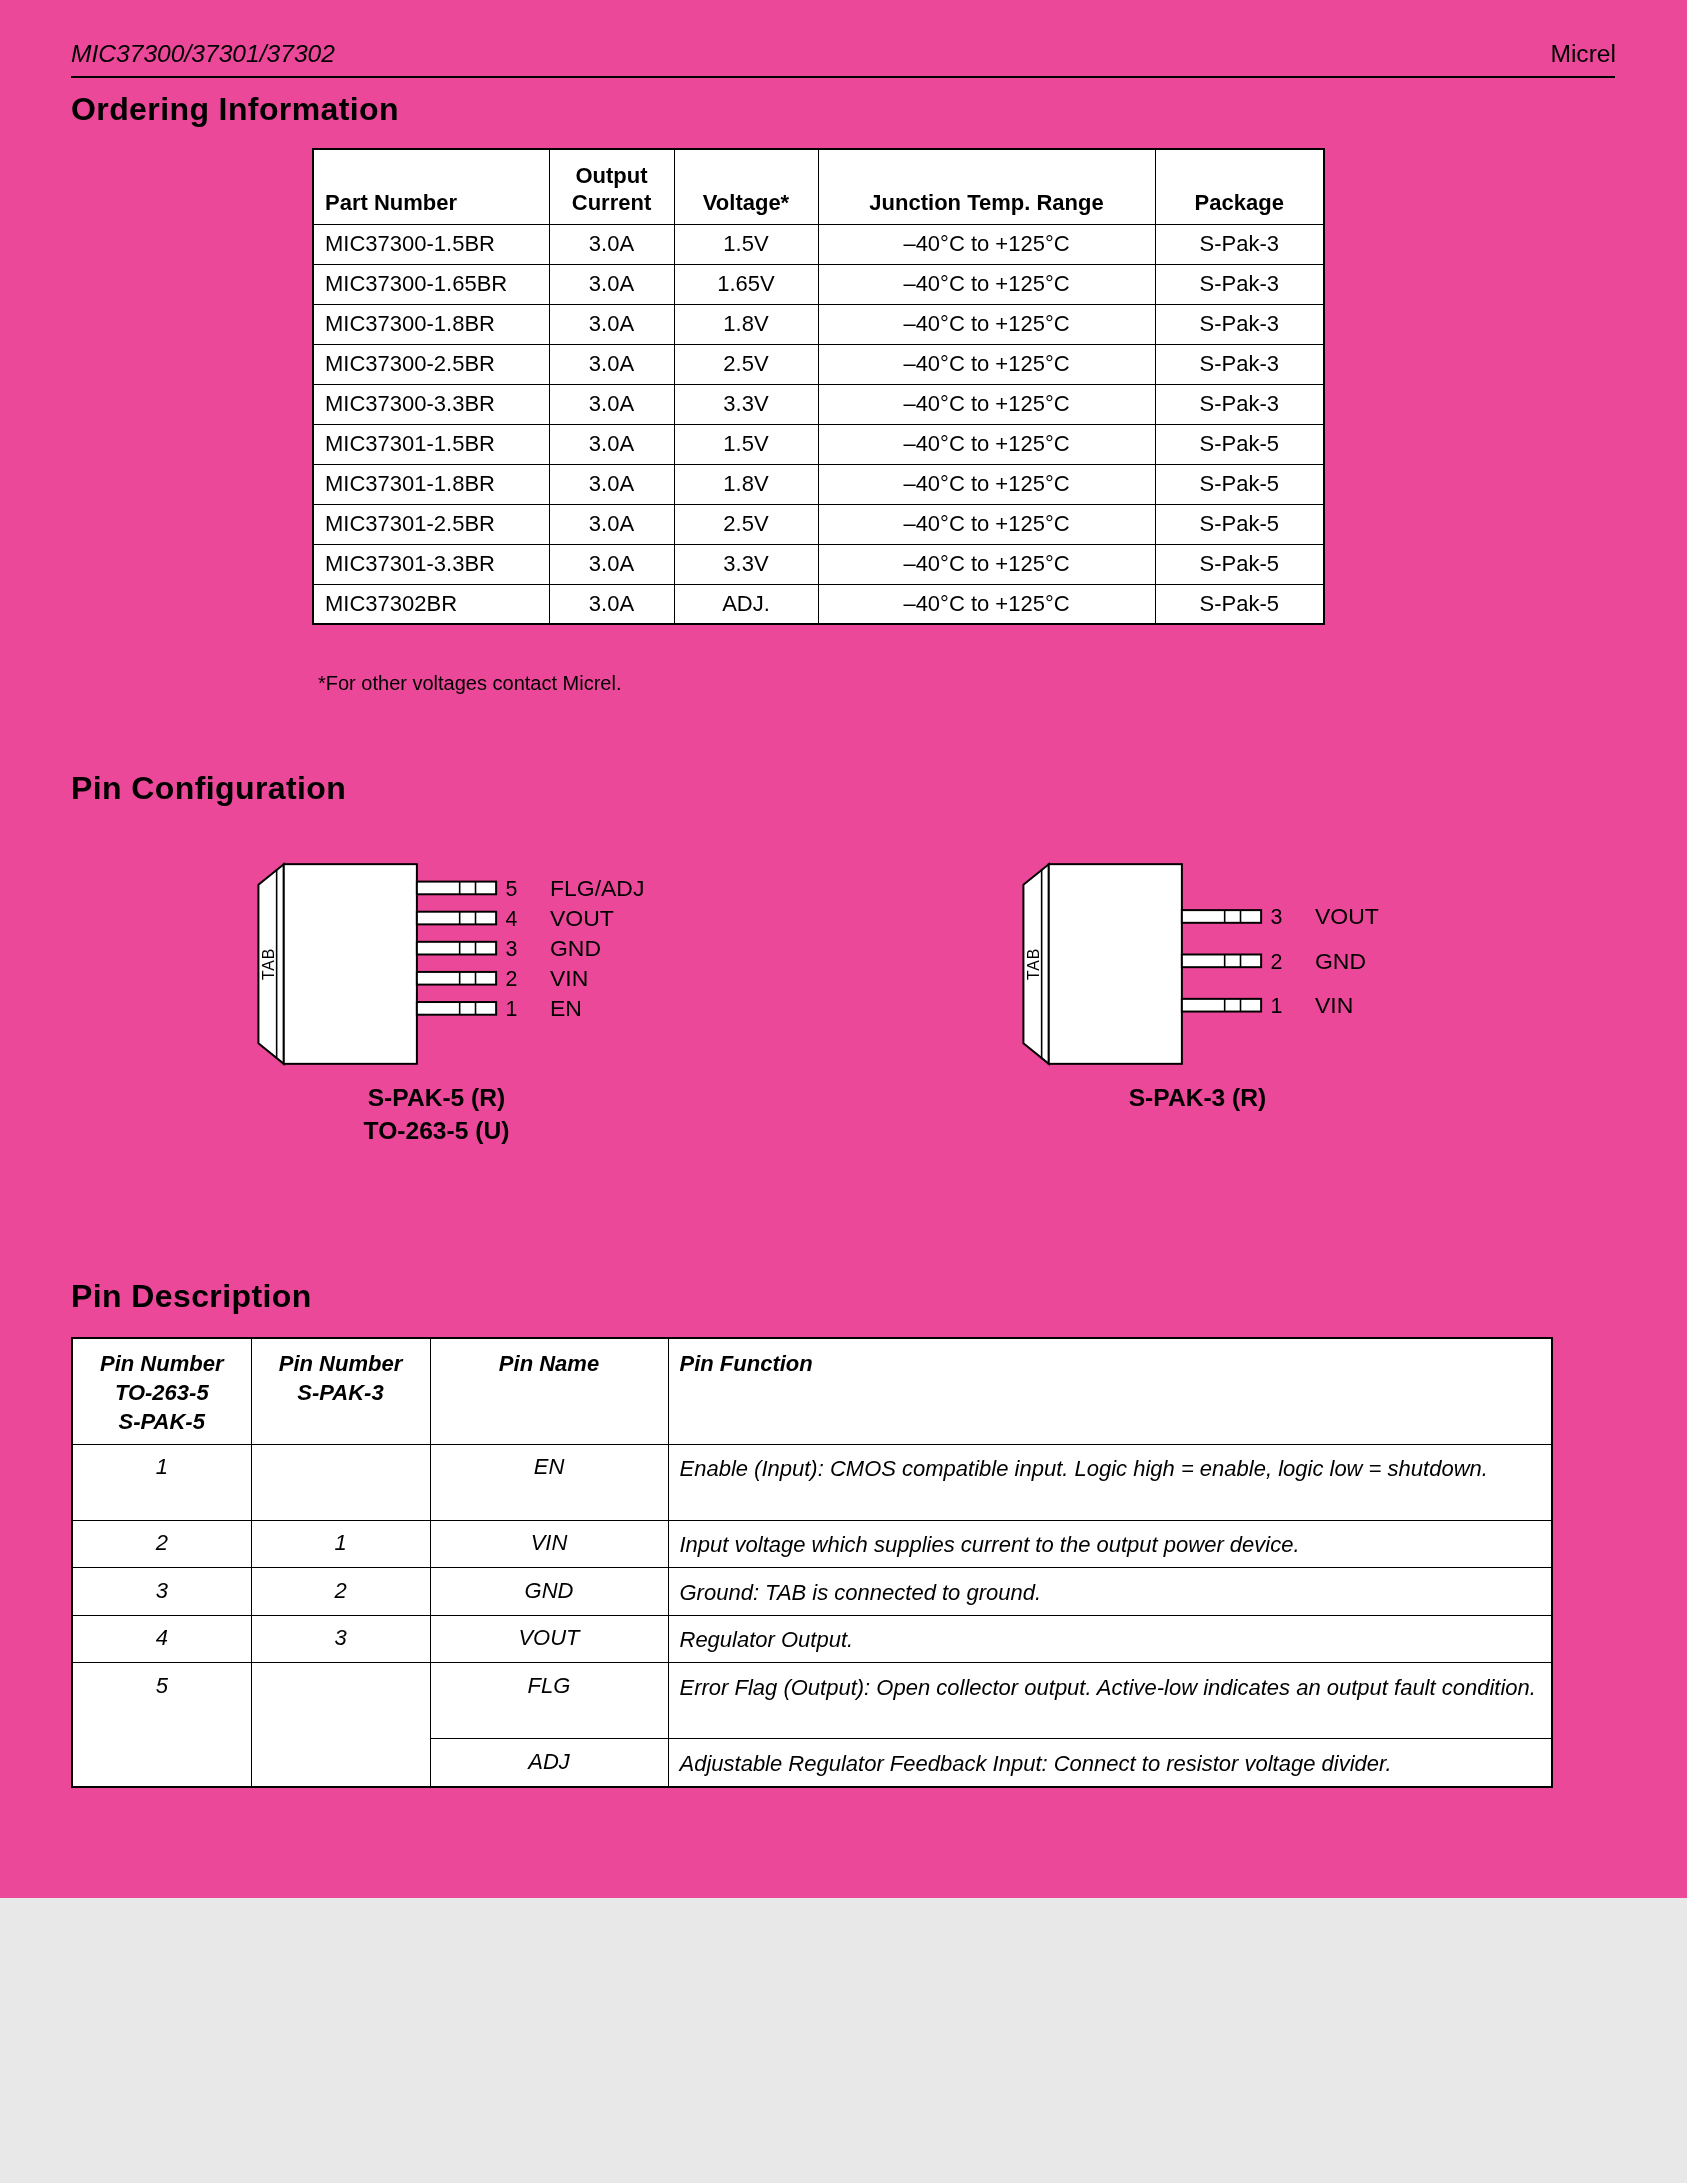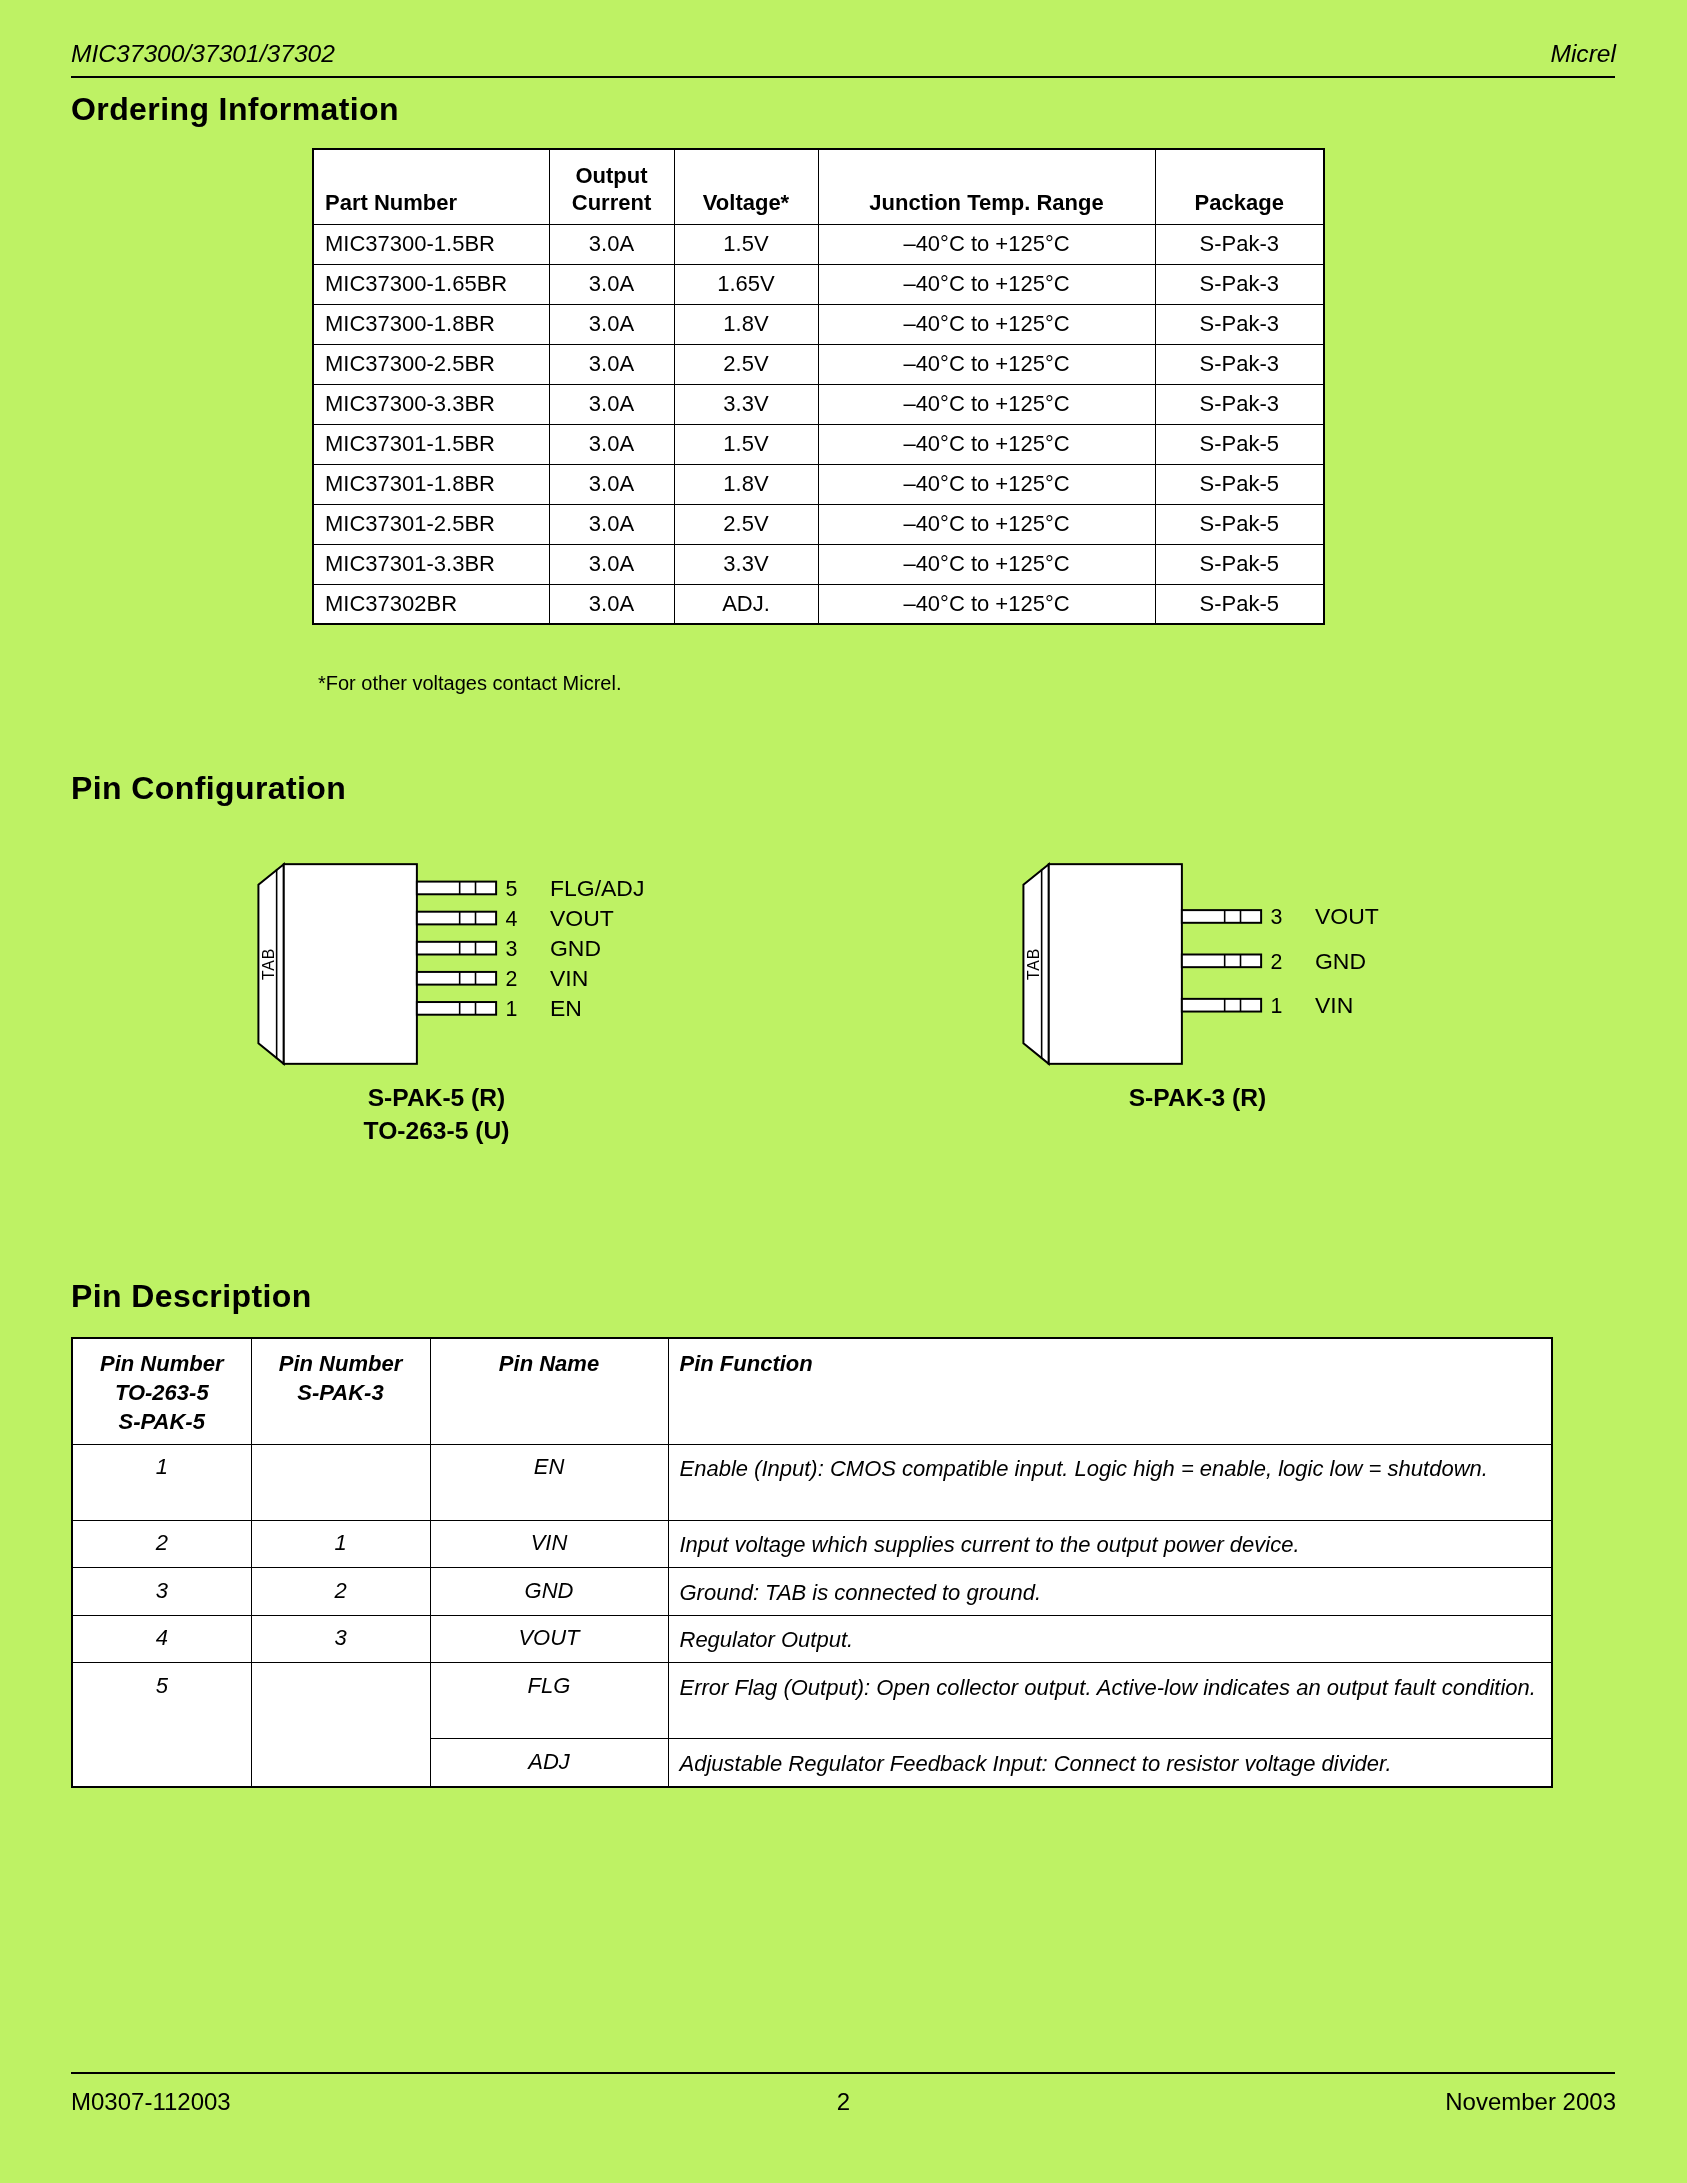--- a/index.html
+++ b/index.html
@@ -1,25 +1,25 @@
 <!DOCTYPE html>
 <html style="font-size:12.7px"><head>
 <meta charset="utf-8">
 <style>
   * { margin:0; padding:0; box-sizing:border-box; }
   html,body { background:#e8e8e8; }
   body { font-family:"Liberation Sans", sans-serif; color:#000; }
-  .page { position:relative; width:1687px; height:2183px; background:#bef264; overflow:hidden; }
+  .page { position:relative; width:1687px; height:1898px; background:#ec4899; overflow:hidden; }
 
   .rule { position:absolute; left:71px; width:1544px; height:2.4px; background:#000; }
   .rule-top { top:76px; }
   .rule-bottom { top:2072px; }
 
   .hdr-left  { position:absolute; left:71px;  top:40px; font-size:24.6px; font-style:italic; }
-  .hdr-right { position:absolute; right:71px; top:40px; font-size:24.6px; font-style:italic; }
+  .hdr-right { position:absolute; right:71px; top:40px; font-size:24.6px; }
 
   .sec-title { position:absolute; left:71px; font-size:32px; font-weight:bold; letter-spacing:0.4px; }
   .h-ordering { top:91px; }
   .h-pincfg   { top:770px; }
   .h-pindesc  { top:1278px; }
 
   table { border-collapse:collapse; position:absolute; table-layout:fixed; background:#fff; }
   th, td { border:1.6px solid #000; }
 
   .ord-table { left:312px; top:148px; width:1012px; border:2.4px solid #000; }

